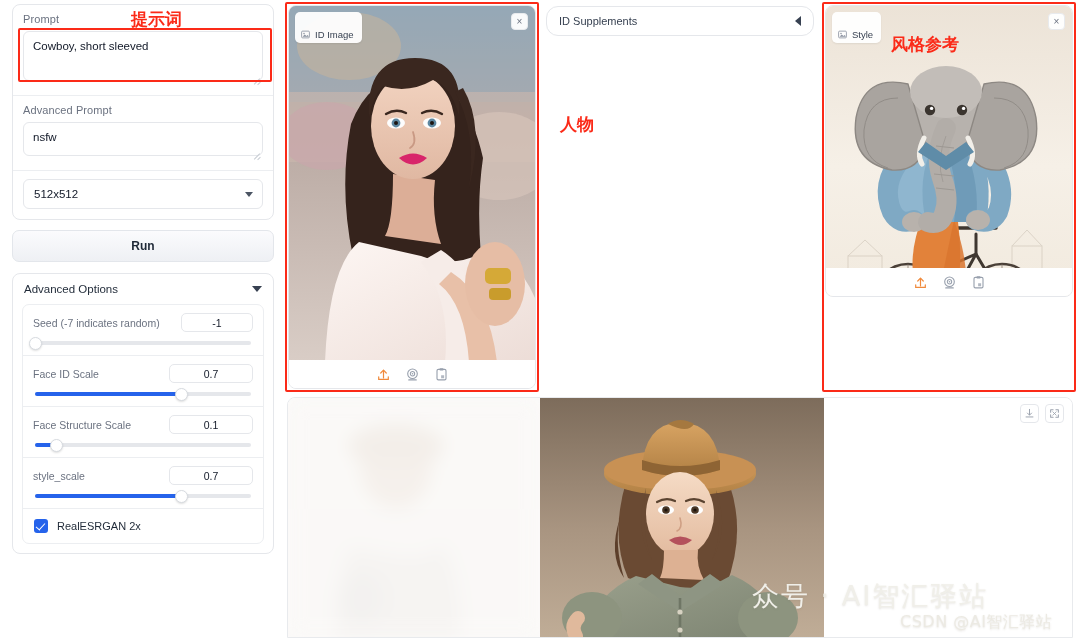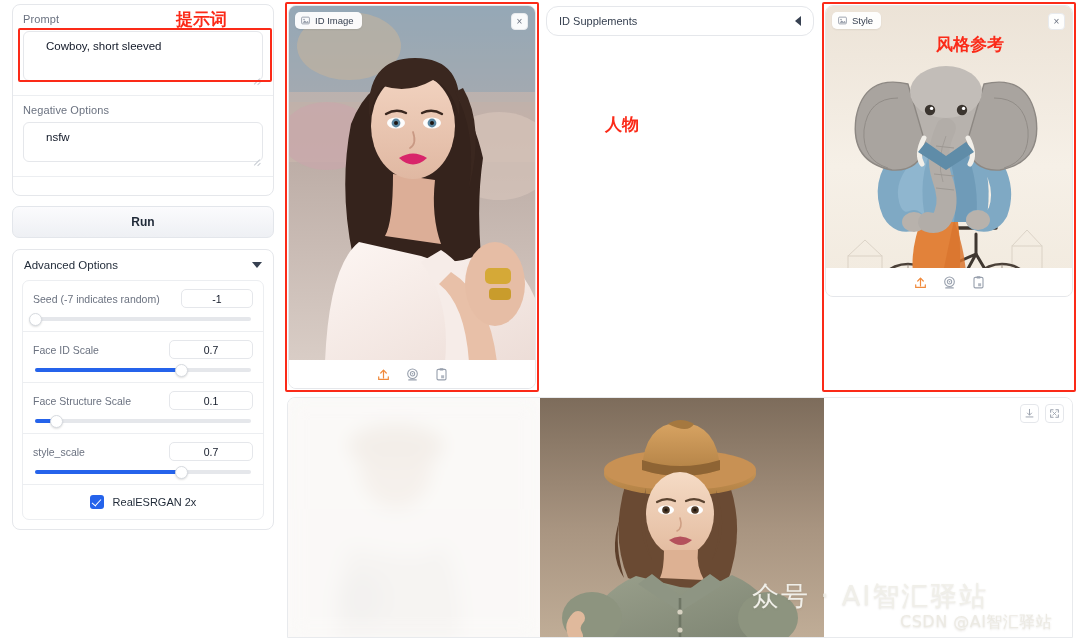--- a/index.html
+++ b/index.html
@@ -45,27 +45,27 @@
   }
 
   .textarea-box {
     position: relative;
     width: 100%;
     border: 1px solid #e5e7eb;
     border-radius: 6px;
     background: #fff;
     font-size: 11.5px;
     color: #111827;
-    padding: 8px 22px;
+    padding: 8px 9px;
     resize: none;
     font-family: "Liberation Sans", sans-serif;
     outline: none;
   }
   .ta-prompt { height: 50px; }
-  .ta-neg { height: 40px; }
+  .ta-neg { height: 34px; }
 
   .resize-grip {
     position: absolute;
     right: 2px; bottom: 1px;
     width: 9px; height: 9px;
     pointer-events: none;
   }
   .resize-grip:before, .resize-grip:after {
     content: "";
     position: absolute;
@@ -188,21 +188,20 @@
     background: #ffffff;
     border: 1.5px solid #d7dbe0;
     box-shadow: 0 1px 2px rgba(0,0,0,.13);
   }
 
   .check-row {
     display: flex;
     align-items: center;
     gap: 9px;
     padding: 10px 11px;
-    justify-content: center;
   }
   .checkbox {
     width: 14px; height: 14px;
     border-radius: 3px;
     background: #2563eb;
     position: relative;
     flex: none;
   }
   .checkbox:after {
     content: "";
@@ -215,21 +214,20 @@
   }
   .check-label { font-size: 11px; color: #1f2937; }
 
   
   .annot {
     position: absolute;
     color: #fb2a18;
     font-weight: bold;
     font-family: "DejaVu Sans", sans-serif;
     white-space: nowrap;
-    margin-left: 45px;
   }
   .red-outline {
     position: absolute;
     border: 2px solid #fb2a18;
     border-radius: 2px;
     pointer-events: none;
   }
 
   
   .panel {
@@ -239,21 +237,21 @@
     border-radius: 8px;
     overflow: hidden;
   }
 
   .panel-tag {
     position: absolute;
     left: 6px; top: 6px;
     z-index: 5;
     background: rgba(255,255,255,.94);
     border-radius: 5px;
-    padding: 3px 8px 3px 6px;
+    padding: 17px 8px 3px 6px;
     display: flex;
     align-items: center;
     gap: 5px;
     font-size: 9.5px;
     color: #374151;
     box-shadow: 0 1px 2px rgba(0,0,0,.07);
   }
 
   .close-chip {
     position: absolute;
@@ -354,30 +352,34 @@
         <span class="field-label">Prompt</span>
         <div style="position:relative;">
           <textarea class="textarea-box ta-prompt" placeholder="Prompt" style="">Cowboy, short sleeved</textarea>
           <span class="resize-grip"></span>
         </div>
       </div>
 
       <div class="divider"></div>
 
       <div class="field-block">
-        <span class="field-label">Negative Options</span>
+        <span class="field-label">Advanced Prompt</span>
         <div style="position:relative;">
           <textarea class="textarea-box ta-neg" placeholder="Negative Prompt" style="">nsfw</textarea>
           <span class="resize-grip"></span>
         </div>
       </div>
 
       <div class="divider"></div>
 
       <div class="field-block">
+        <div class="select-box">
+          <span>512x512</span>
+          <span class="caret-down"></span>
+        </div>
       </div>
 
     </div>
 
     <button class="run-btn">Run</button>
 
     <div class="card adv-card">
       <div class="adv-header">
         <span>Advanced Options</span>
         <span class="caret-solid-down"></span>

